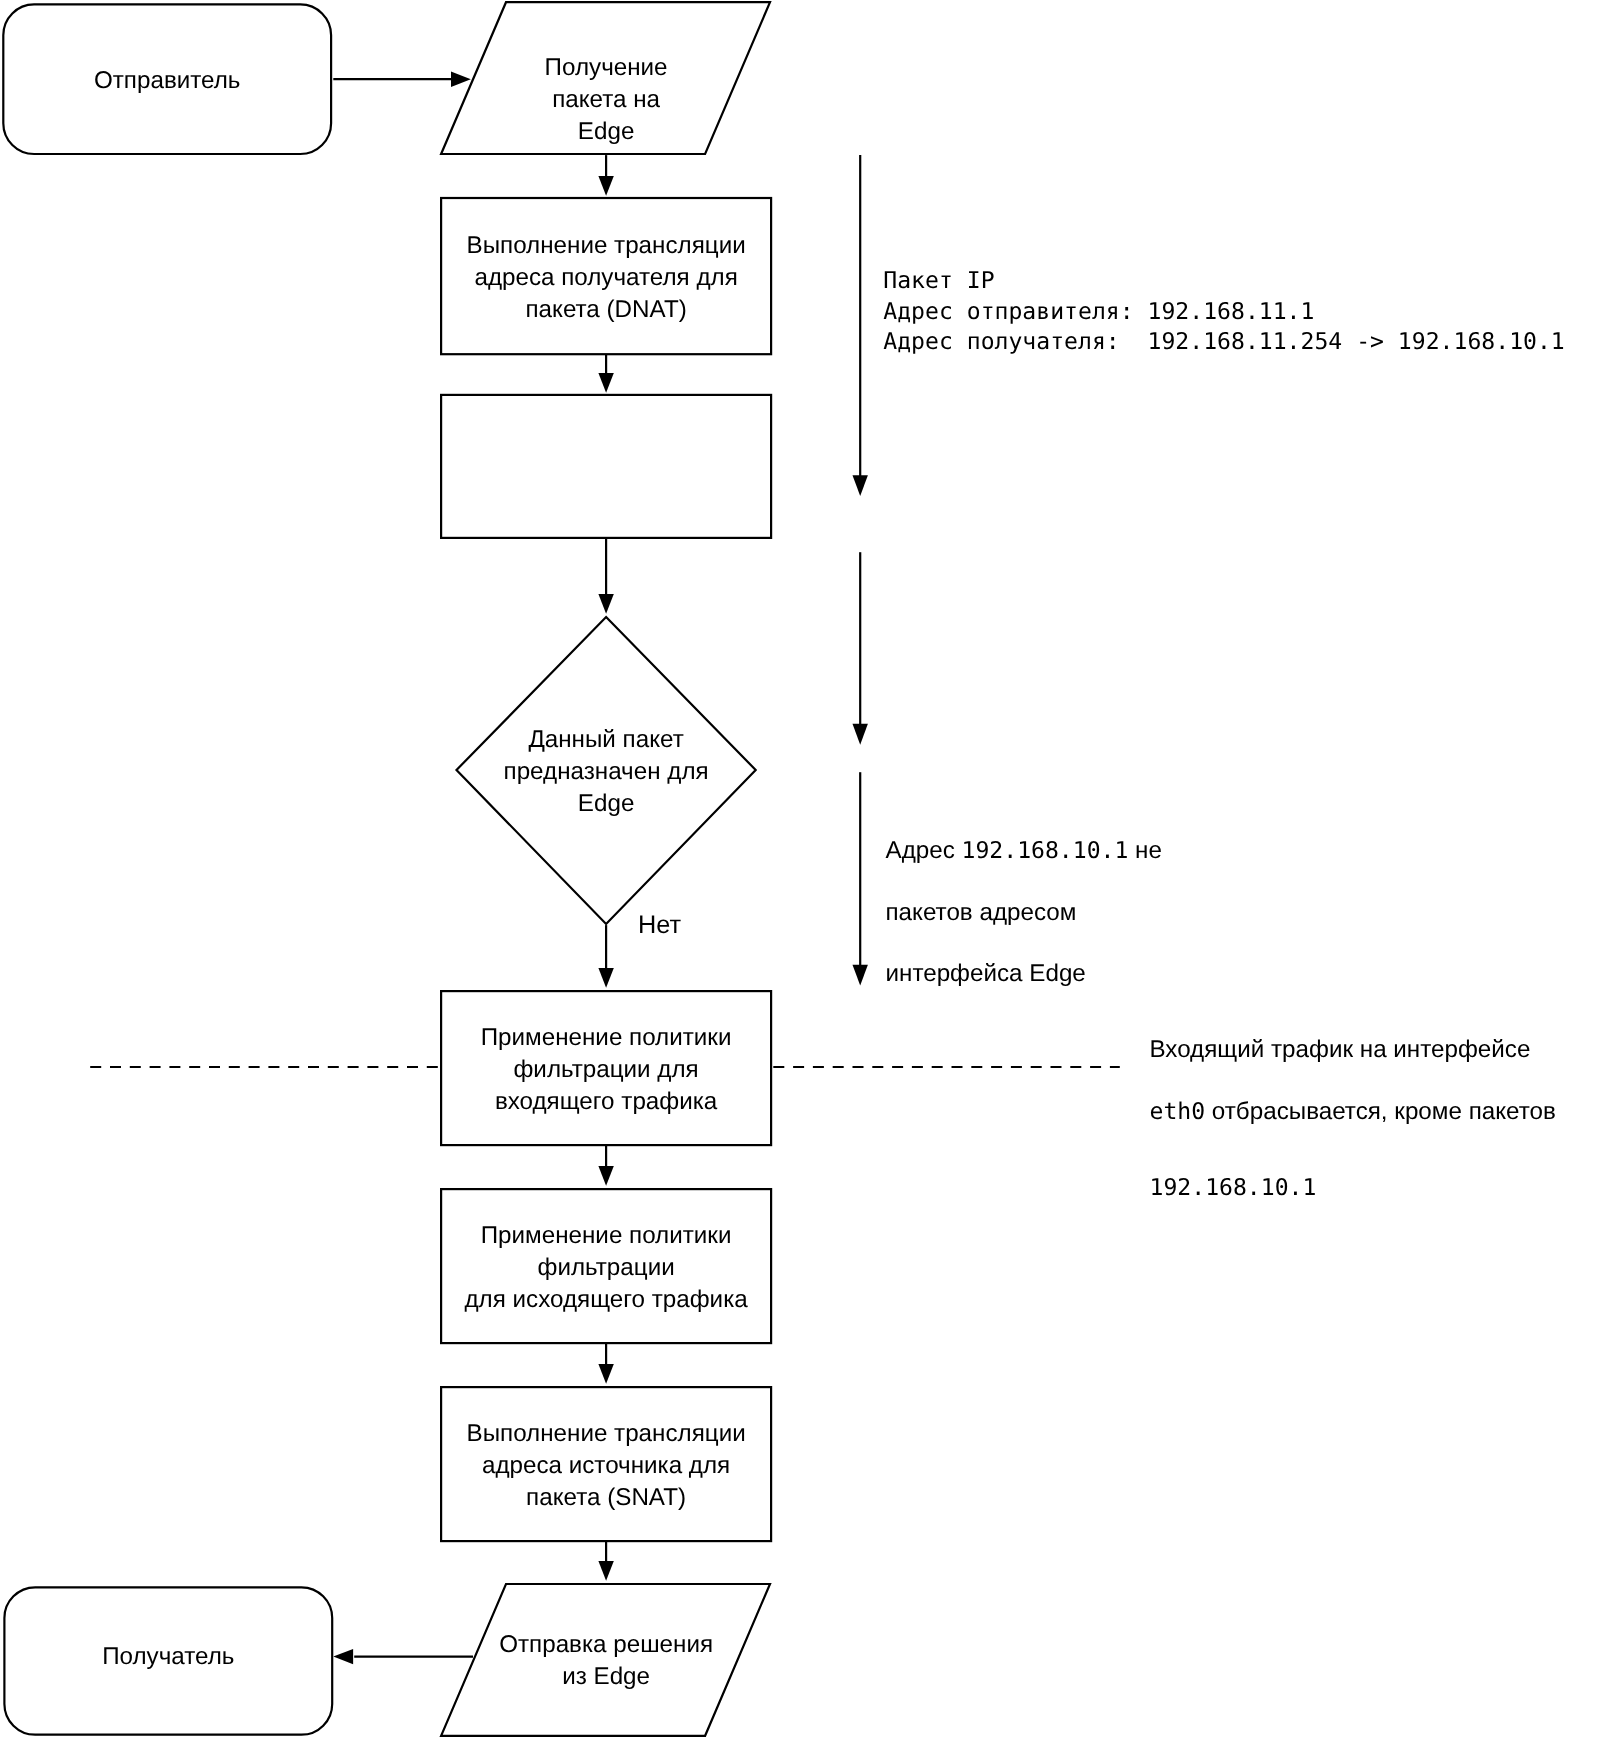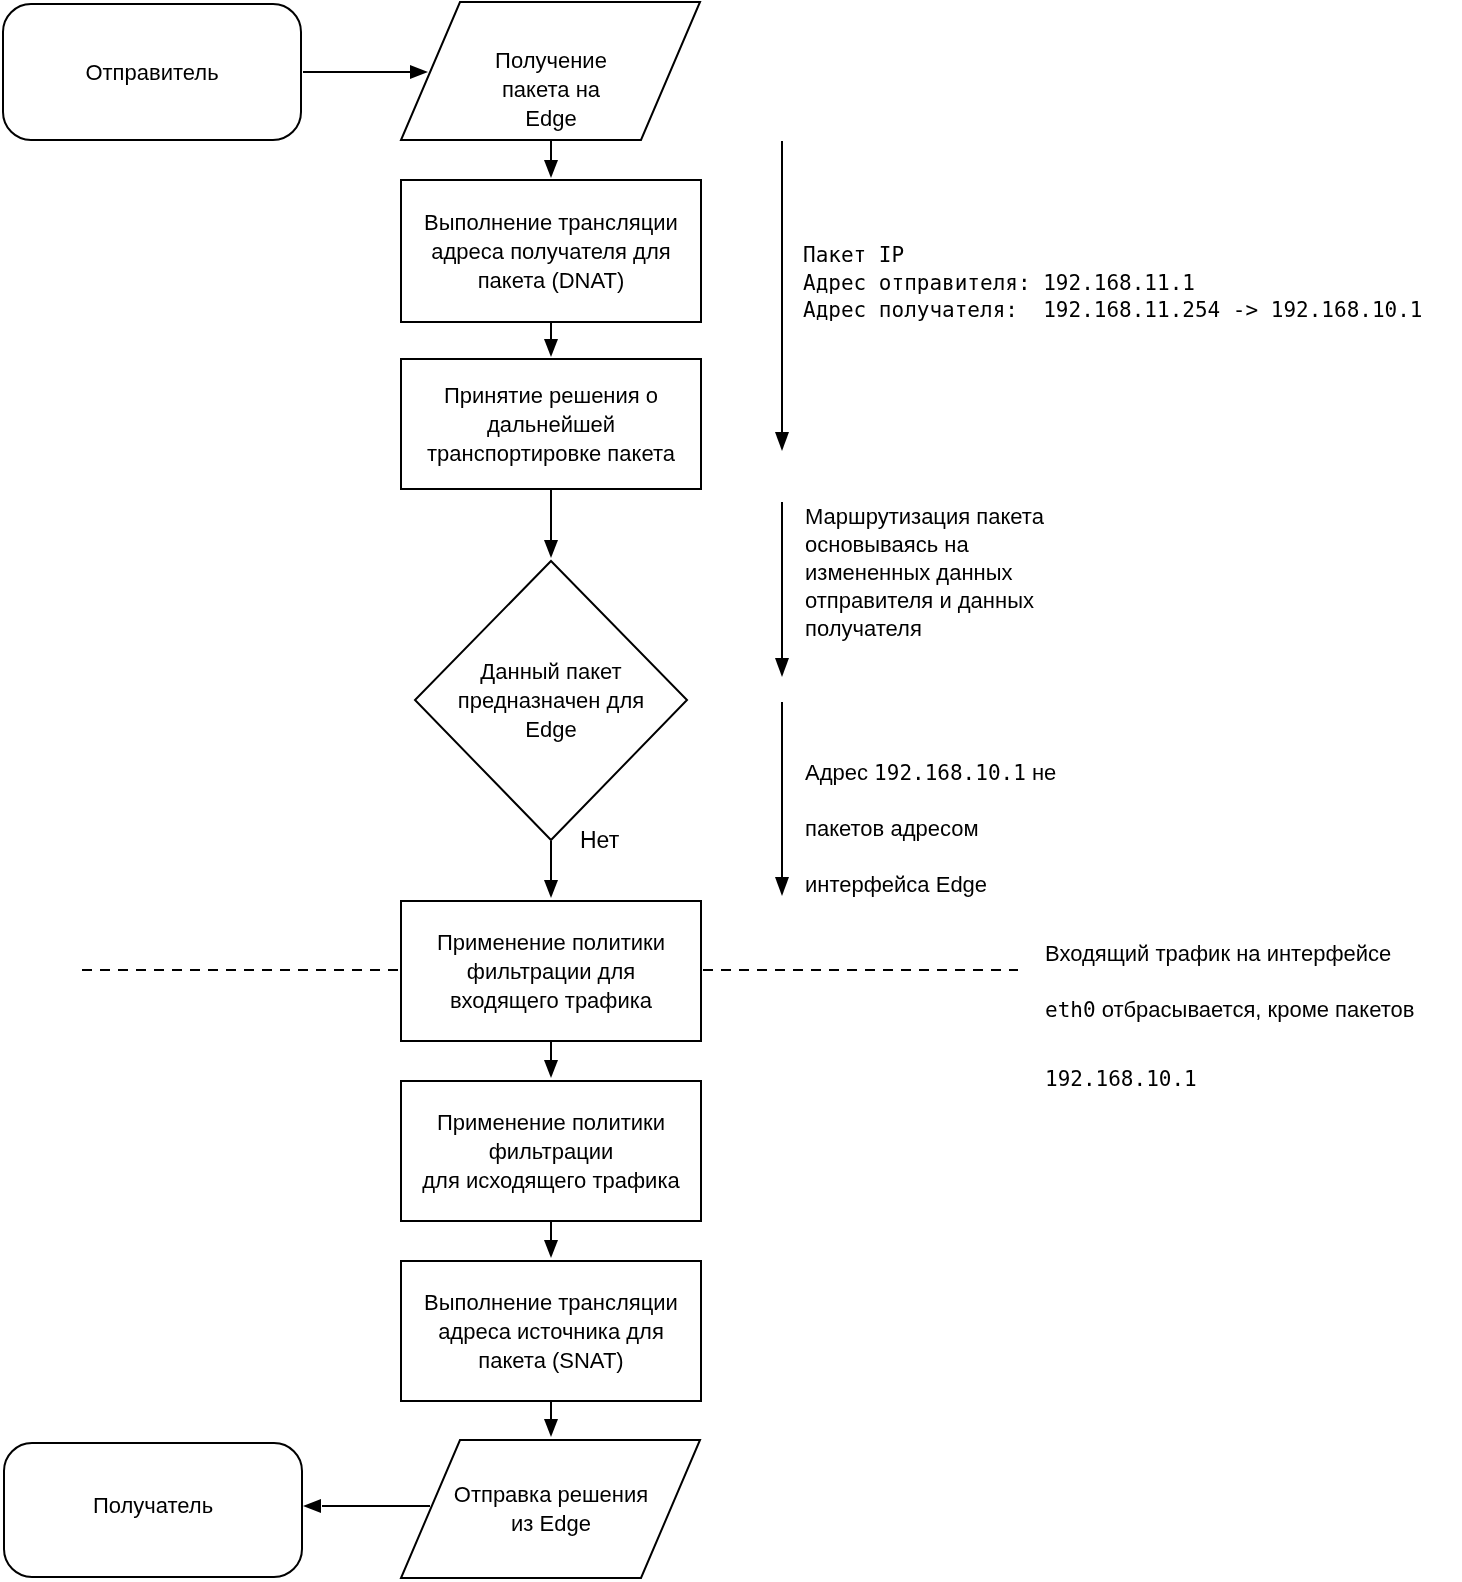--- a/index.html
+++ b/index.html
@@ -121,23 +121,20 @@
   <div class="node-label" style="left:3px;top:4px;width:298px;height:136px;">Отправитель</div>
 
   <div class="node-label" style="left:401px;top:2px;width:300px;height:174px;">Получение
 пакета на
 Edge</div>
 
   <div class="node-label" style="left:401px;top:180px;width:300px;height:142px;">Выполнение трансляции
 адреса получателя для
 пакета (DNAT)</div>
 
-  <div class="node-label" style="left:401px;top:359px;width:300px;height:130px;">Принятие решения о
-дальнейшей
-транспортировке пакета</div>
 
   <div class="node-label" style="left:416px;top:561px;width:270px;height:279px;">Данный пакет
 предназначен для
 Edge</div>
 
   <div class="branch-label" style="left:580px;top:827px;">Нет</div>
 
   <div class="node-label" style="left:401px;top:901px;width:300px;height:140px;">Применение политики
 фильтрации для
 входящего трафика</div>
@@ -152,25 +149,20 @@
 
   <div class="node-label" style="left:401px;top:1440px;width:300px;height:138px;">Отправка решения
 из Edge</div>
 
   <div class="node-label" style="left:4px;top:1443px;width:298px;height:124px;">Получатель</div>
 
   <div class="ann-mono" style="left:803px;top:206px;">Пакет IP
 Адрес отправителя: 192.168.11.1
 Адрес получателя:  192.168.11.254 -&gt; 192.168.10.1</div>
 
-  <div class="ann" style="left:805px;top:503px;">Маршрутизация пакета
-основываясь на
-измененных данных
-отправителя и данных
-получателя</div>
 
   <div class="ann" style="left:805px;top:731px;">
     <div><span>Адрес </span><span class="mono">192.168.10.1</span><span> не</span></div>
     <div>пакетов адресом</div>
     <div>интерфейса Edge</div>
   </div>
 
   <div class="ann" style="left:1045px;top:912px;">
     <div>Входящий трафик на интерфейсе</div>
     <div><span class="mono">eth0</span><span> отбрасывается, кроме пакетов</span></div>

